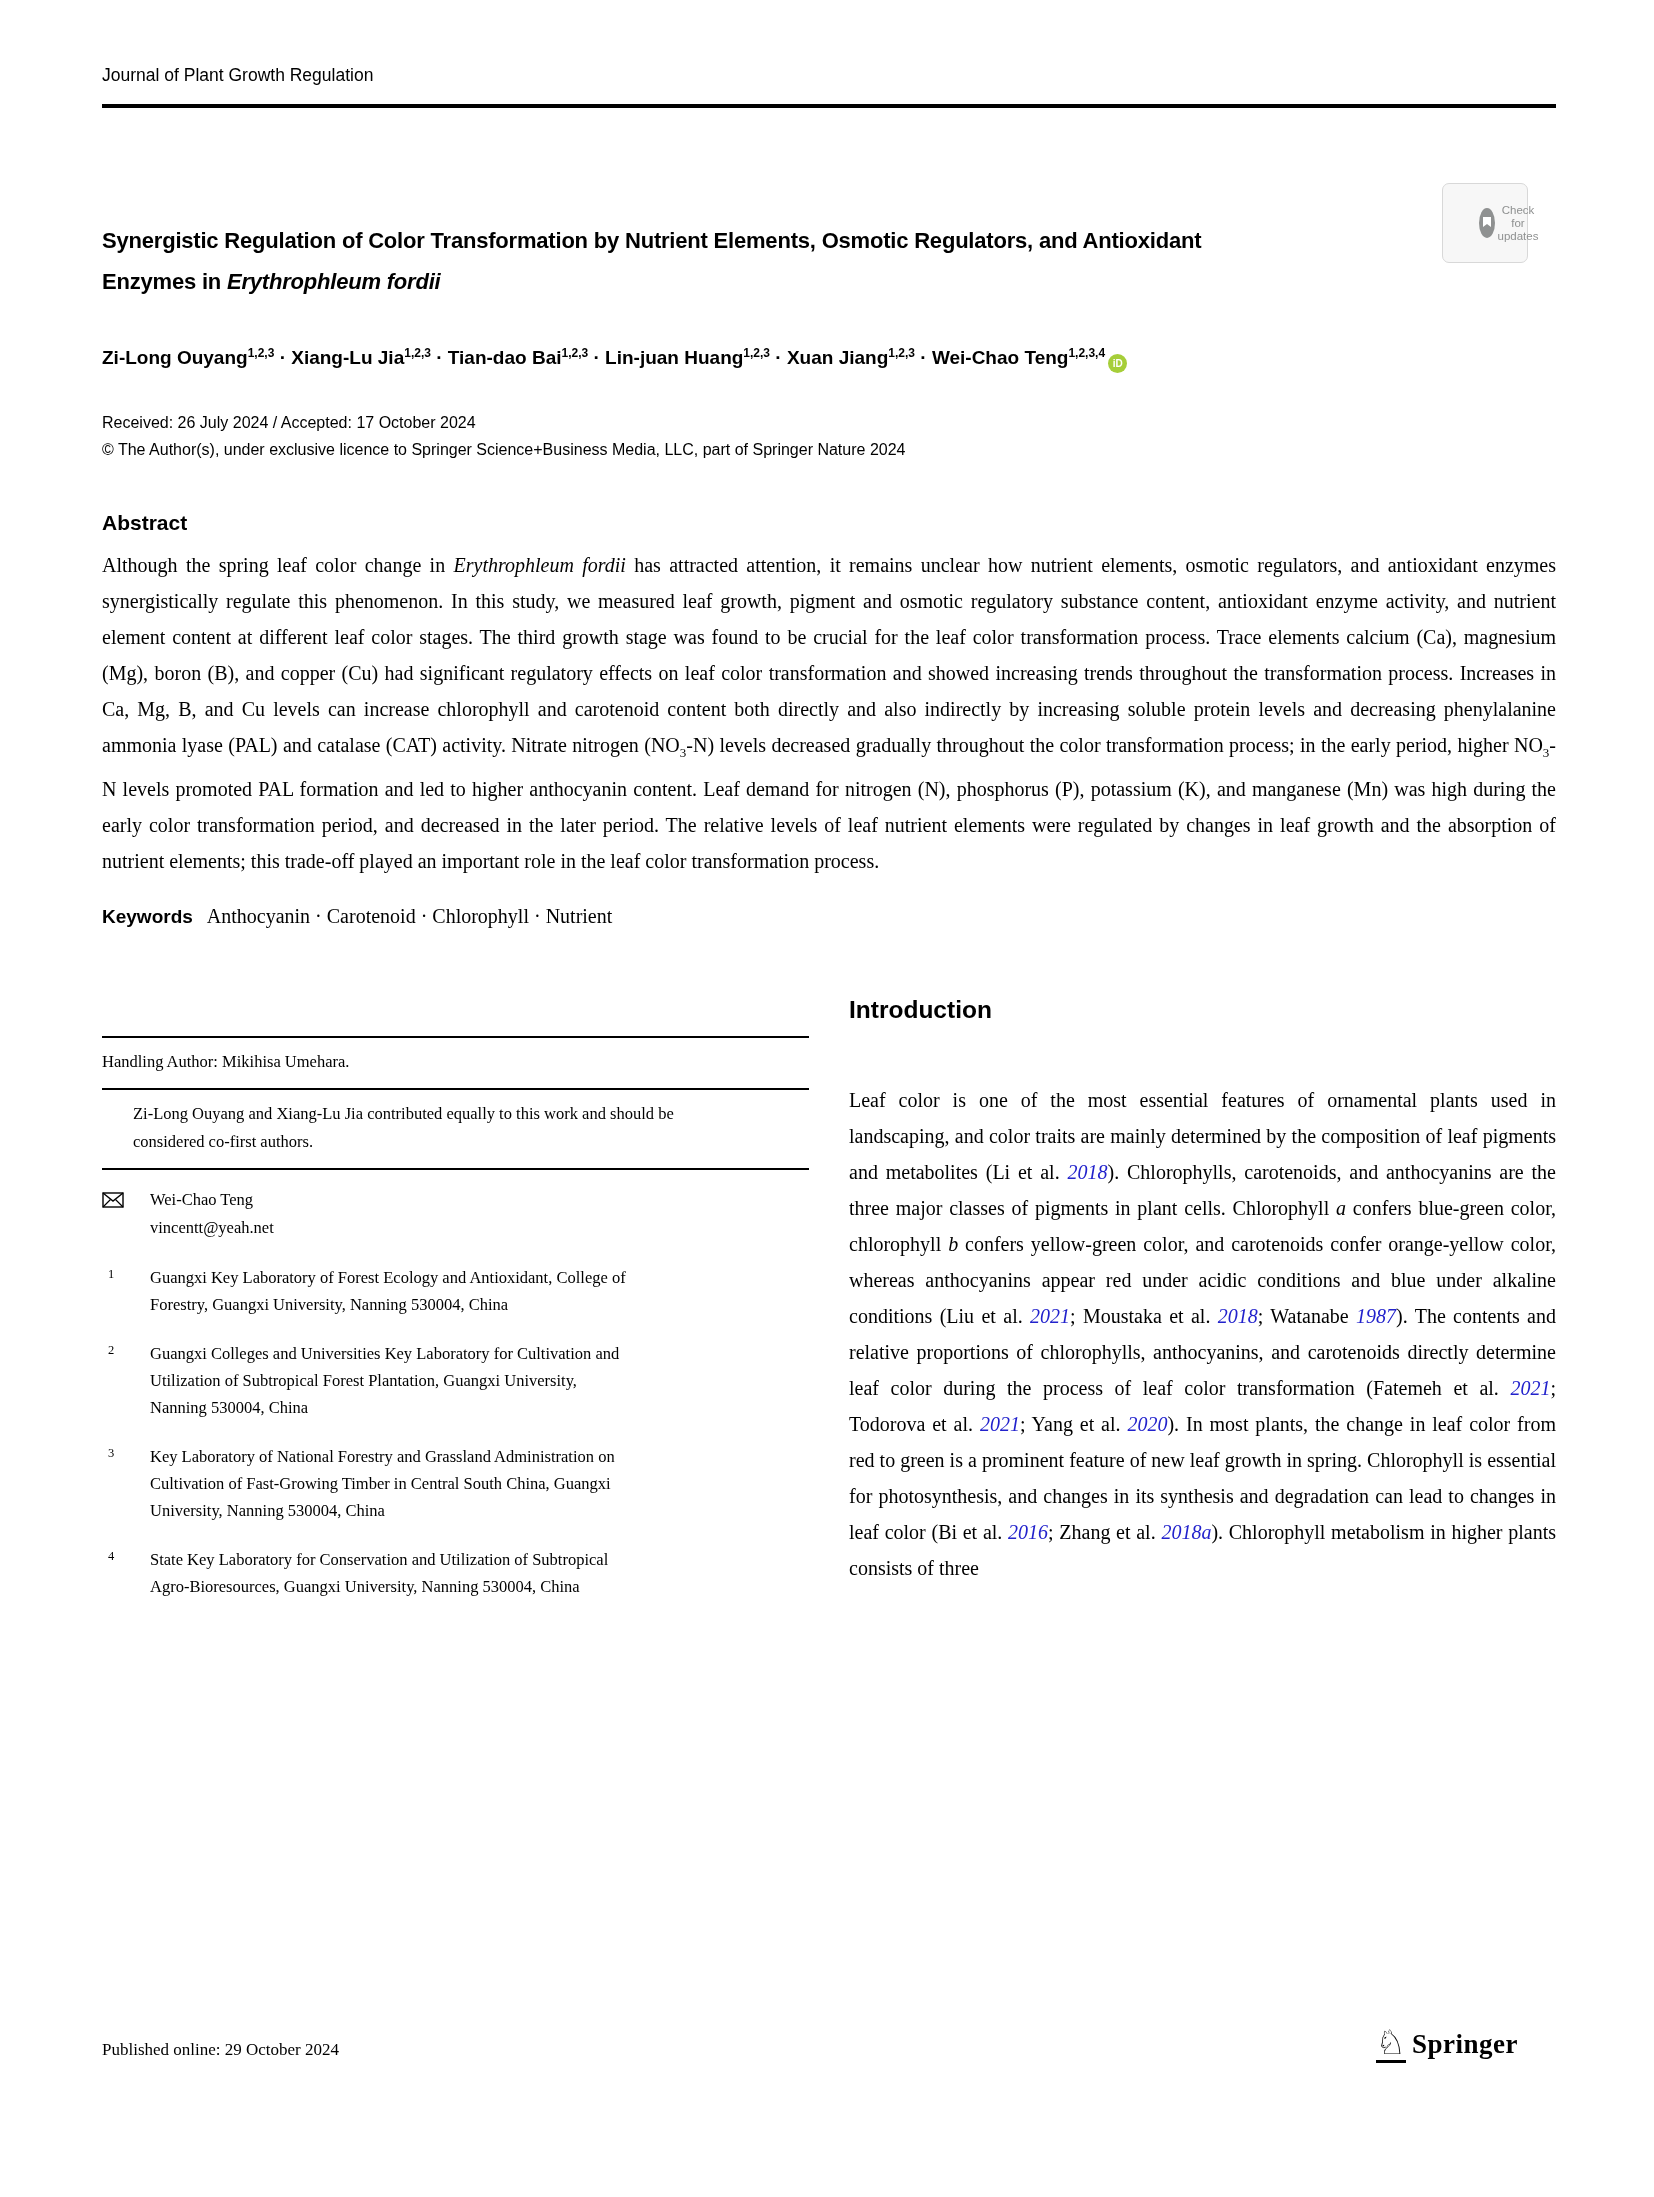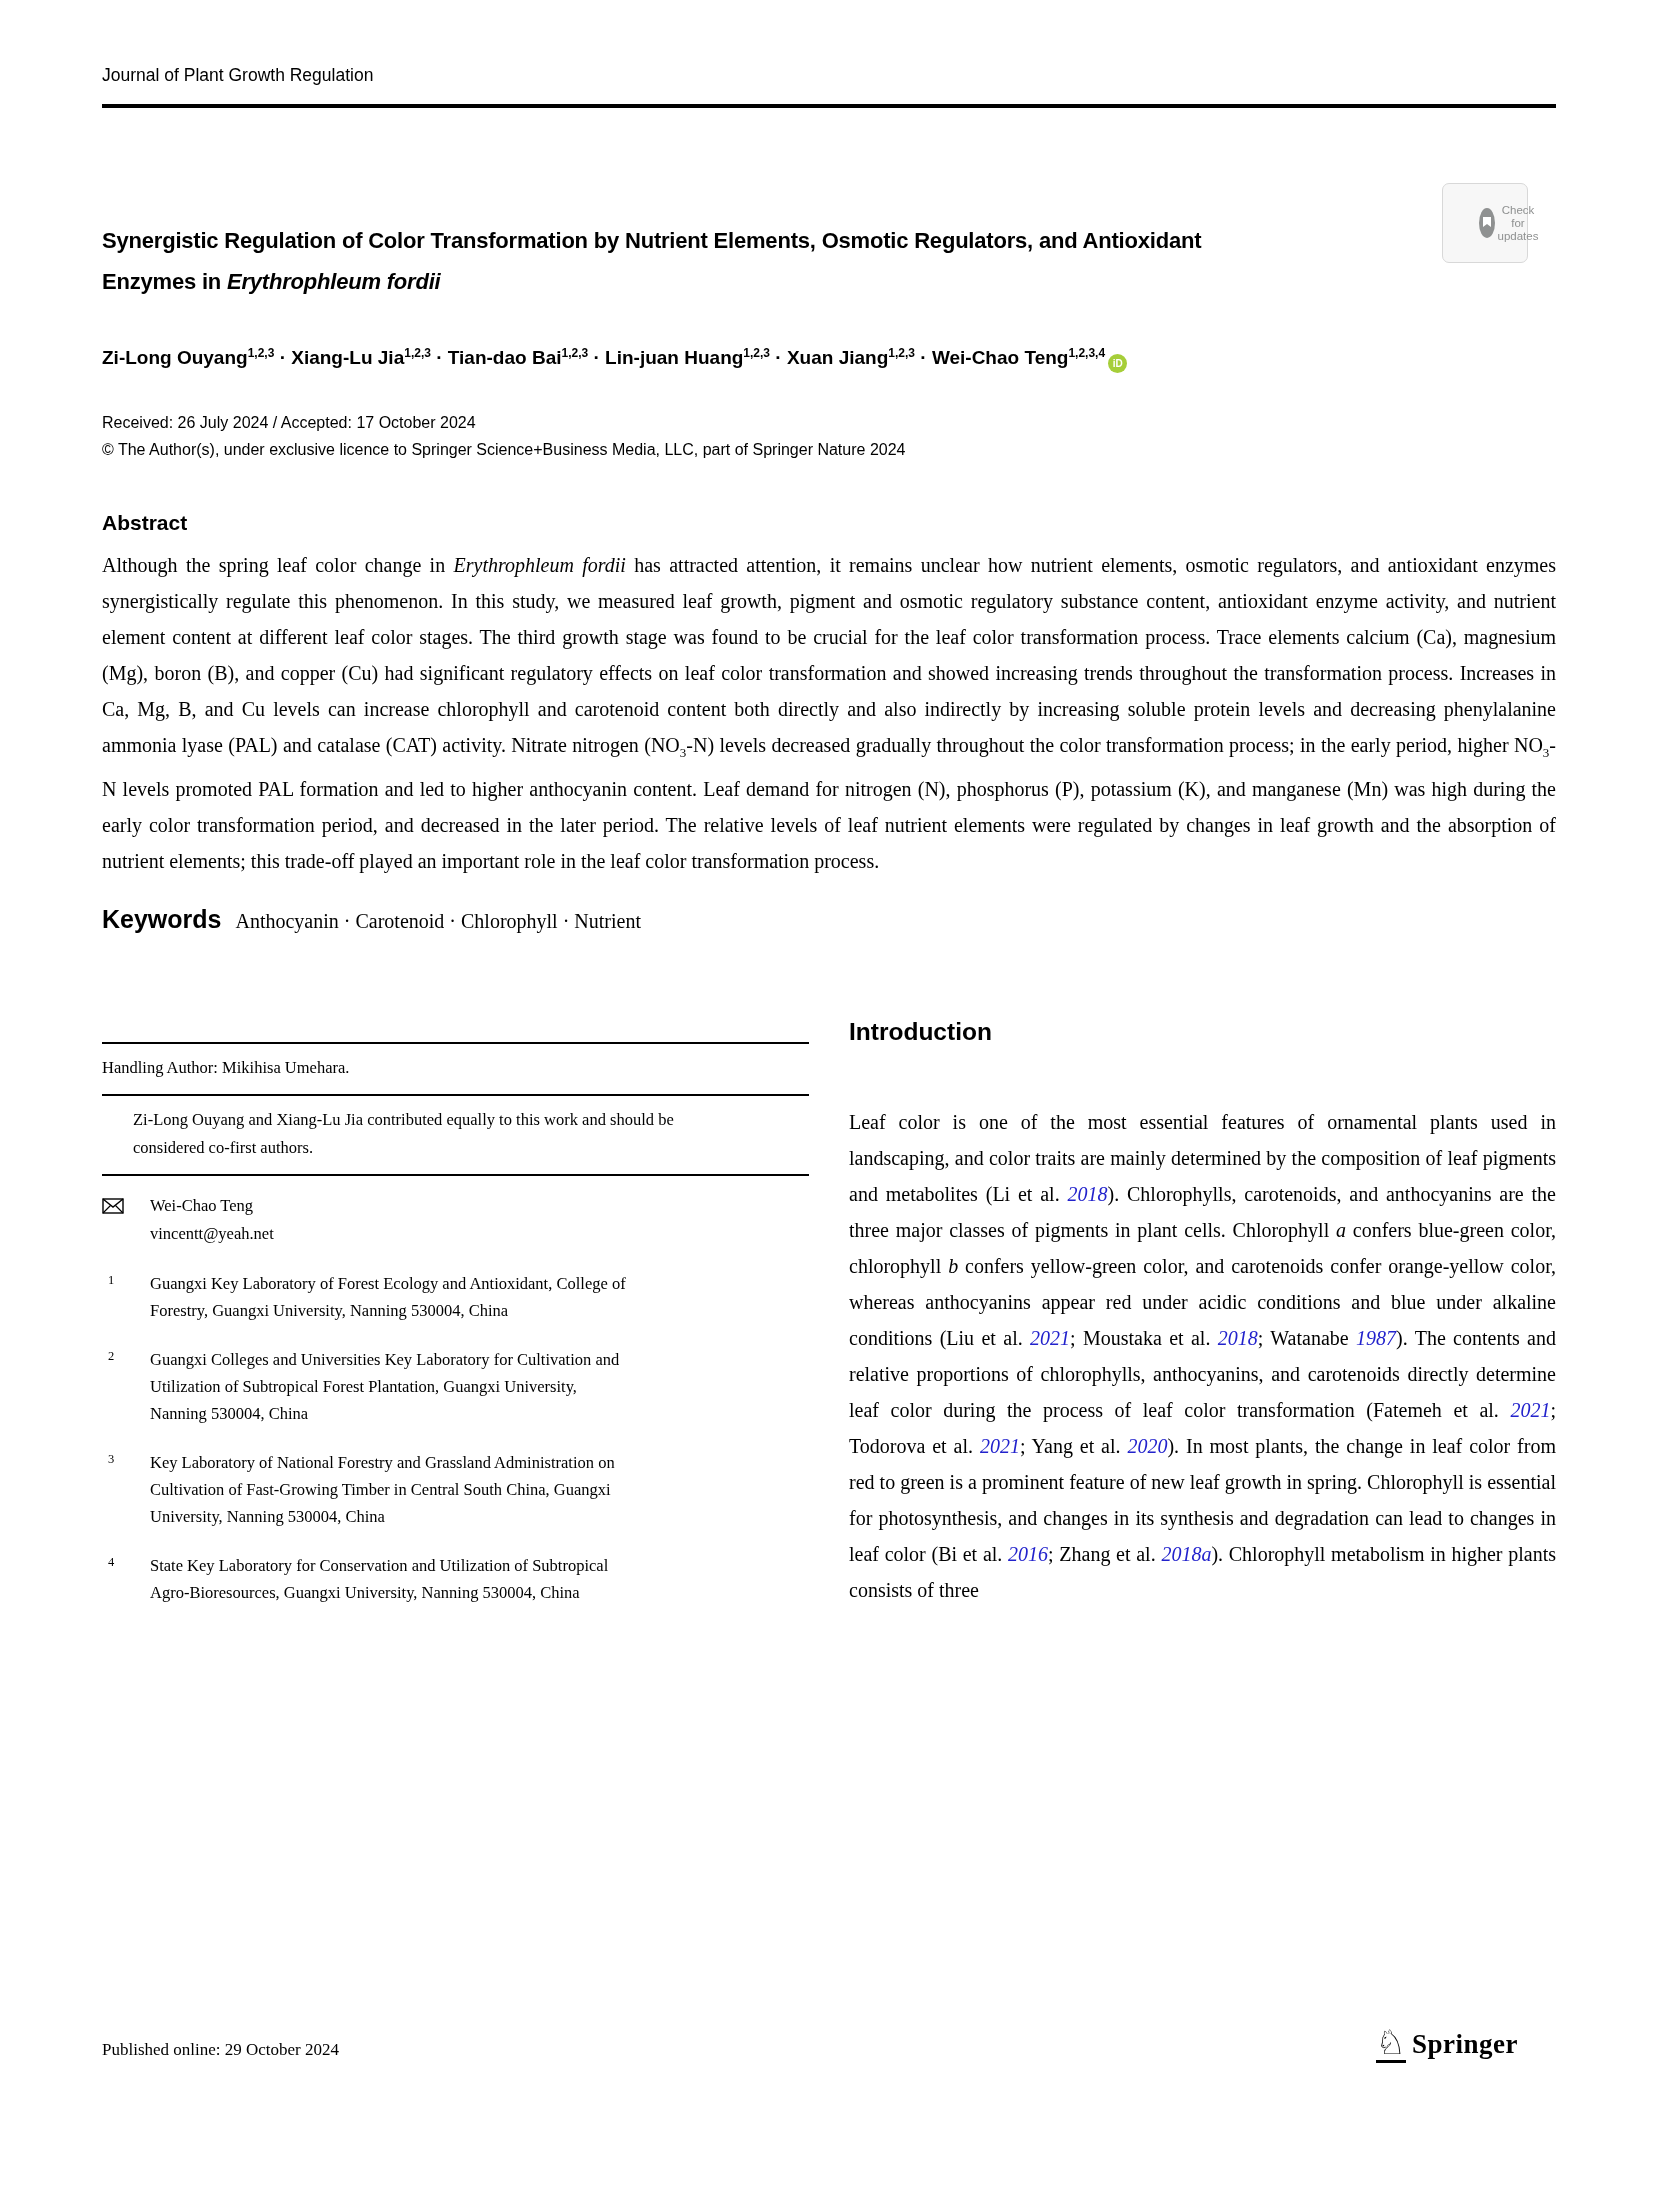--- a/index.html
+++ b/index.html
@@ -59,38 +59,38 @@
 
   
   .abs-head{margin-top:48px;font-family:"Liberation Sans", sans-serif;
     font-weight:700;font-size:21px;}
   .abs-body{
     margin-top:12px;font-size:20px;line-height:36px;text-align:justify;
   }
   .abs-body sub, .col-text sub{font-size:13px;}
   .keywords{margin-top:26px;font-size:20px;}
   .kw-label{font-family:"Liberation Sans", sans-serif;font-weight:700;
-    font-size:25px;margin-right:14px;}
+    font-size:19px;margin-right:14px;}
 
   
   .columns{display:flex;gap:40px;margin-top:64px;}
   .col-left{width:707px;flex:0 0 707px;}
   .col-right{flex:1;}
 
   .fn-rule{height:2px;background:#000;}
   .fn-note{font-size:16.5px;line-height:28px;margin:10px 0 12px 0;max-width:600px;}
   .corr{display:flex;margin-top:16px;font-size:16.5px;line-height:28px;}
   .corr-icon{width:48px;padding-top:3px;}
   .env{display:inline-block;}
   .aff{display:flex;margin-top:22px;font-size:16.5px;line-height:27px;}
   .aff-num{width:48px;font-size:12.5px;padding-left:6px;position:relative;top:-3px;}
   .aff-text{max-width:478px;}
 
   .intro-head{font-family:"Liberation Sans", sans-serif;font-weight:700;
-    font-size:24.5px;margin-top:20px;}
+    font-size:24.5px;margin-top:4px;}
   .col-text{margin-top:58px;font-size:20px;line-height:36px;text-align:justify;}
   .it{font-style:italic;}
   .lnk{color:var(--link);cursor:pointer;font-style:italic;}
 
   
   .pub-online{position:absolute;left:102px;top:2040px;font-size:17px;}
   .springer{position:absolute;right:136px;top:2026px;display:flex;
     align-items:center;gap:6px;}
   .knight{font-size:34px;line-height:34px;border-bottom:3px solid #000;
     padding-bottom:0px;}

